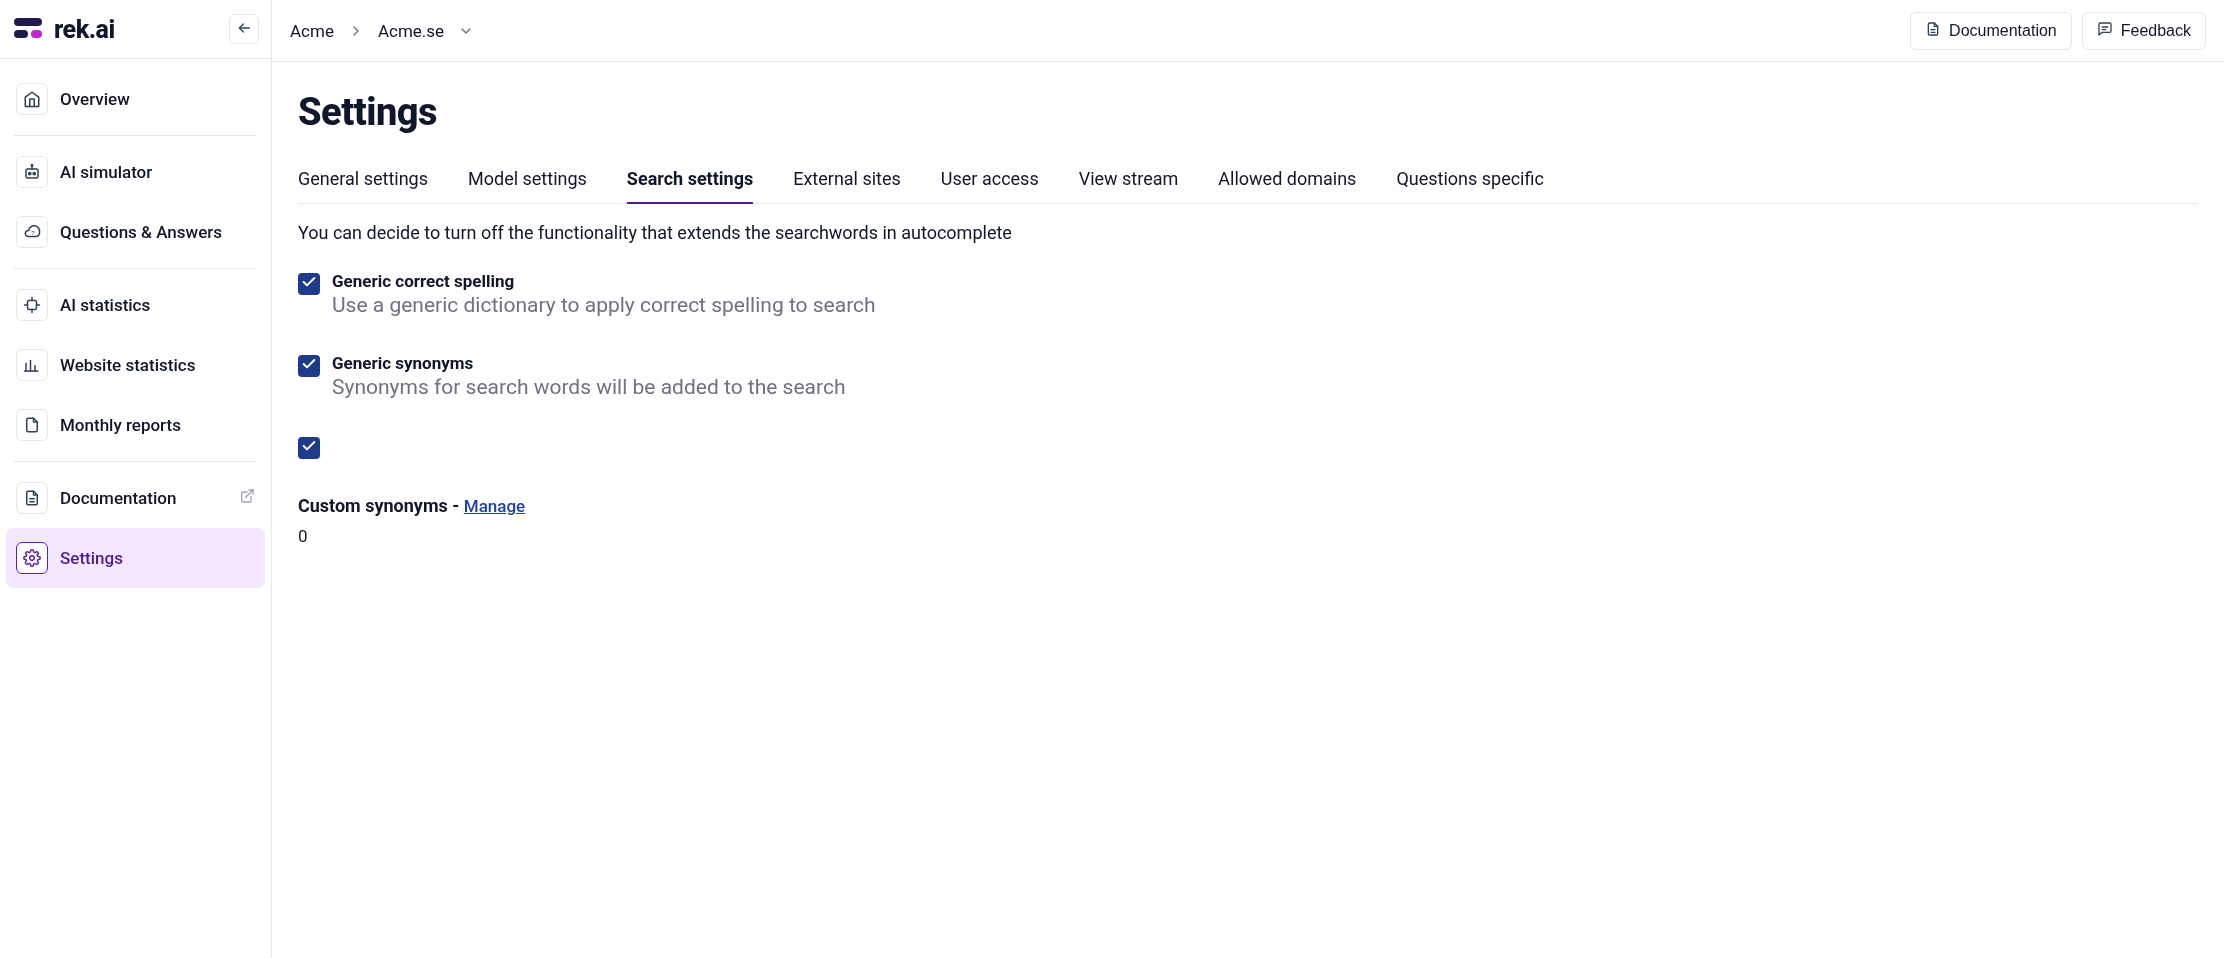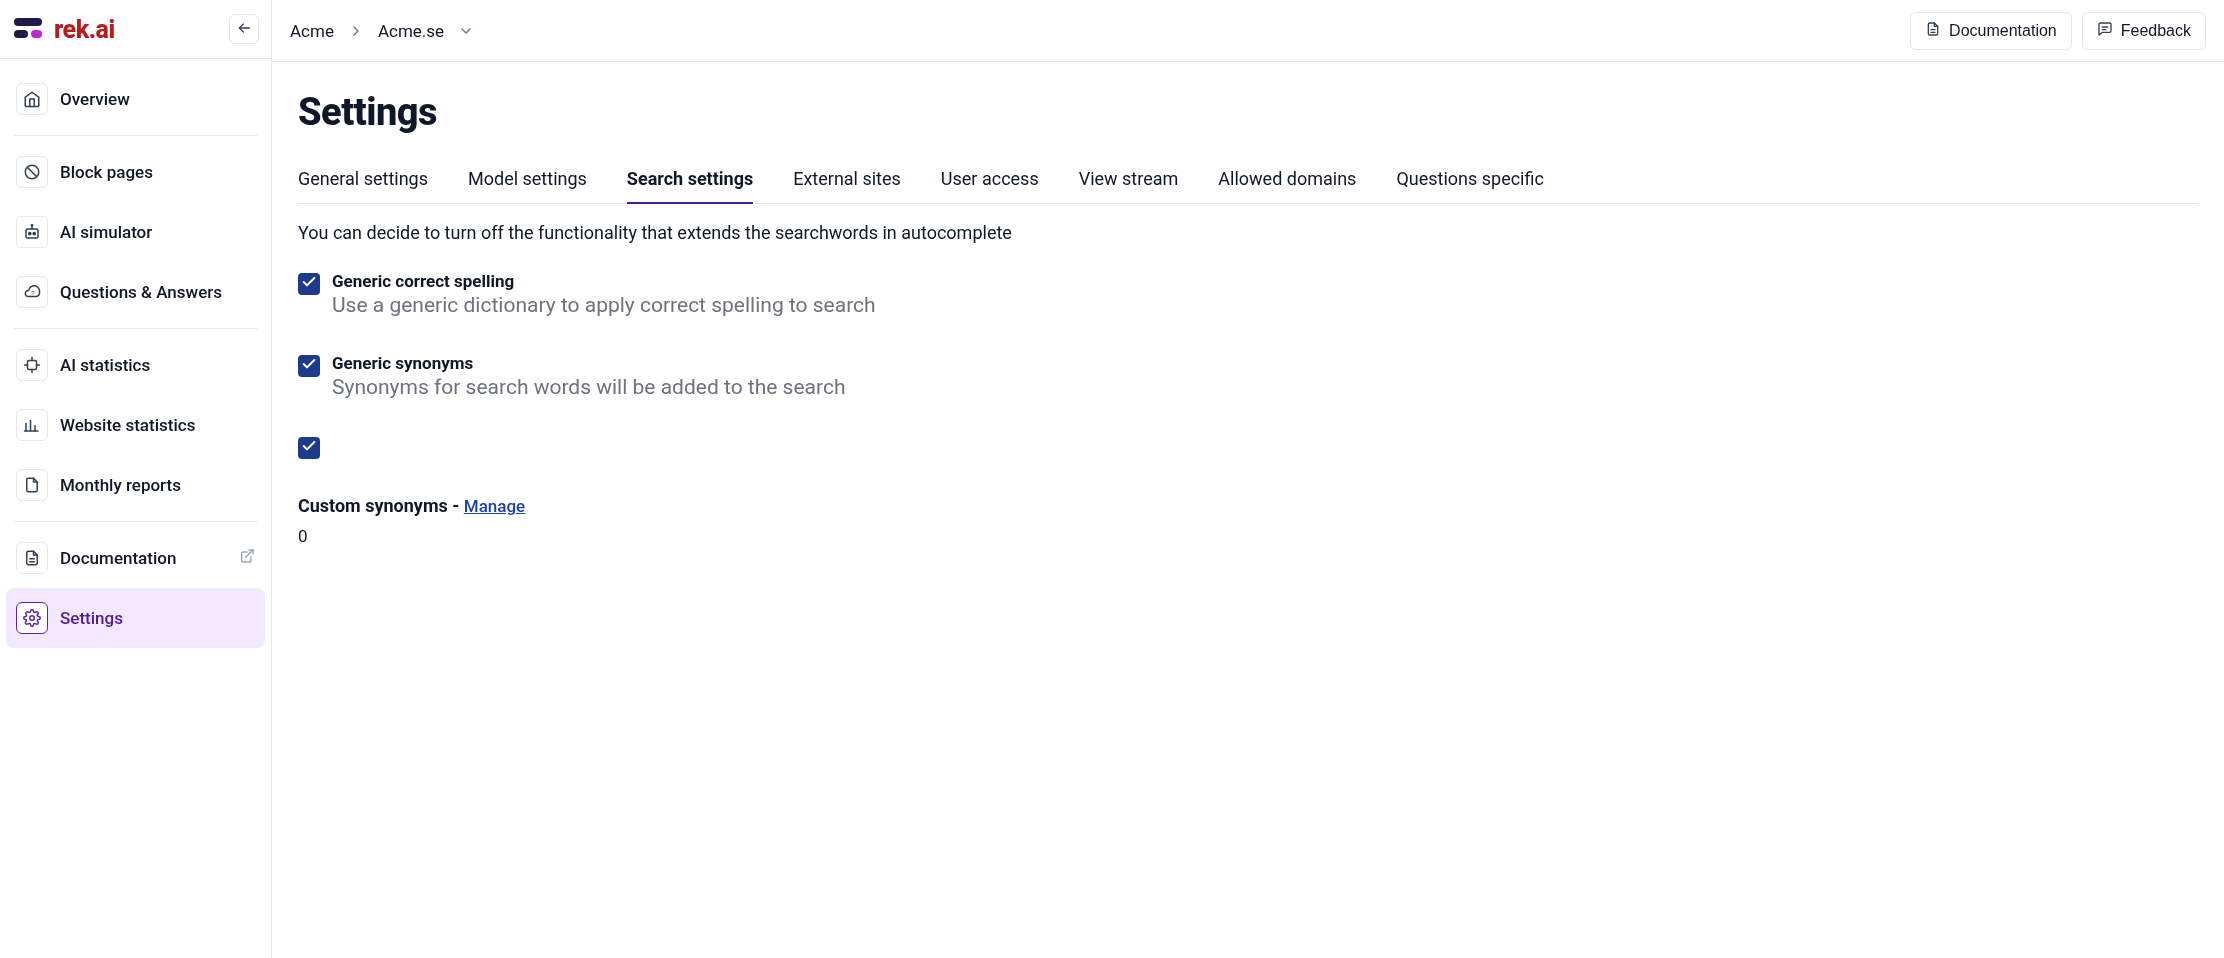--- a/index.html
+++ b/index.html
@@ -33,21 +33,21 @@
     align-items: center;
     gap: 10px;
   }
   .brand-logo {
     width: 30px; height: 30px;
     display: flex; align-items: center; justify-content: center;
   }
   .brand-text {
     font-weight: 800;
     font-size: 25px;
-    color: #b91c1c;
+    color: #0f172a;
     letter-spacing: -0.5px;
   }
   .collapse-btn {
     width: 30px; height: 30px;
     border: 1px solid #e5e7eb;
     border-radius: 6px;
     background: #fff;
     display: flex; align-items: center; justify-content: center;
     cursor: pointer;
     color: #334155;
@@ -186,29 +186,20 @@
               <path d="M3 9.5 12 3l9 6.5V21a1 1 0 0 1-1 1H4a1 1 0 0 1-1-1Z"></path>
               <path d="M9 22V12h6v10"></path>
             </svg>
         </span>
         <span>Overview</span>
       </div>
       <div class="nav-section-divider"></div>
       <div class="nav-item">
         <span class="icon-box">
           <svg width="18" height="18" viewBox="0 0 24 24" fill="none" stroke="currentColor" stroke-width="2" stroke-linecap="round" stroke-linejoin="round">
-              <circle cx="12" cy="12" r="9"></circle>
-              <line x1="6" y1="6" x2="18" y2="18"></line>
-            </svg>
-        </span>
-        <span>Block pages</span>
-      </div>
-      <div class="nav-item">
-        <span class="icon-box">
-          <svg width="18" height="18" viewBox="0 0 24 24" fill="none" stroke="currentColor" stroke-width="2" stroke-linecap="round" stroke-linejoin="round">
               <rect x="4" y="8" width="16" height="12" rx="2"></rect>
               <circle cx="9" cy="14" r="1.5" fill="currentColor"></circle>
               <circle cx="15" cy="14" r="1.5" fill="currentColor"></circle>
               <line x1="12" y1="4" x2="12" y2="8"></line>
               <circle cx="12" cy="3" r="1"></circle>
             </svg>
         </span>
         <span>AI simulator</span>
       </div>
       <div class="nav-item">

